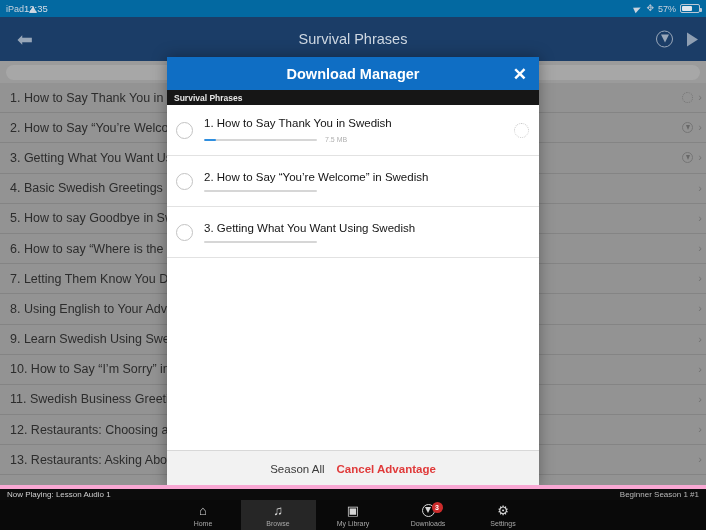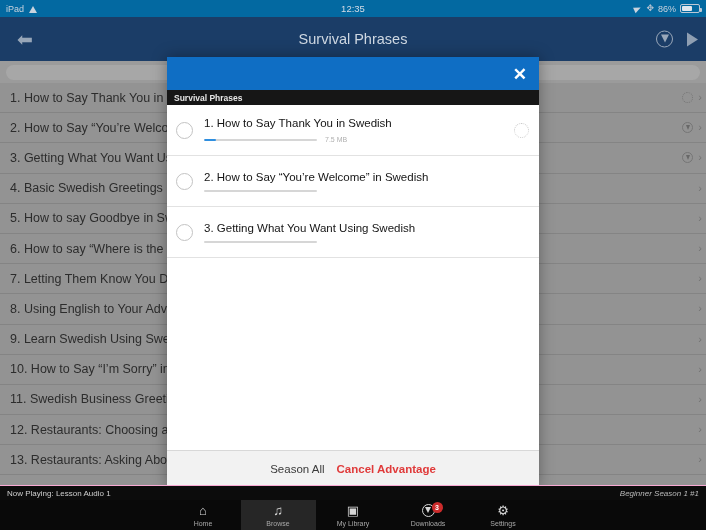--- a/index.html
+++ b/index.html
@@ -19,21 +19,21 @@
   
   .statusbar {
     position: absolute; top: 0; left: 0;
     width: 706px; height: 17px;
     background: #0369a1;
     color: #c9d3de;
     font-size: 9px;
     display: flex; align-items: center;
   }
   .sb-left { position: absolute; left: 6px; display: flex; align-items: center; gap: 4px; }
-  .sb-center { position: absolute; left: 0; right: 0; text-align: center; font-size: 9.5px; color: #d4dce6; }
+  .sb-center { position: absolute; left: 0; right: 0; font-size: 9.5px; color: #d4dce6; padding-left: 24px; }
   .sb-right { position: absolute; right: 6px; display: flex; align-items: center; gap: 4px; }
   .wifi-icon { display: inline-block; width: 10px; height: 8px; position: relative; }
   .wifi-icon::after {
     content: ""; position: absolute; left: 1px; bottom: 0;
     border-left: 4px solid transparent; border-right: 4px solid transparent;
     border-bottom: 7px solid #c9d3de;
   }
   .loc-icon { display:inline-block; width: 8px; height: 8px; position: relative; }
   .loc-icon::after {
     content: ""; position: absolute; left: 0; top: 1px;
@@ -180,25 +180,25 @@
     display: flex; align-items: center; justify-content: center; gap: 12px;
   }
   .foot-select { font-size: 11.5px; color: #3a3a3a; }
   .foot-cancel { font-size: 11.5px; color: #e03a3a; font-weight: bold; }
 
   
   .nowplaying {
     position: absolute; top: 485px; left: 0; width: 706px; height: 15px;
     background: #0c0c0c; color: #cfcfcf; font-size: 8px;
     display: flex; align-items: center; padding: 0 7px;
-    border-top: 1px solid #f9a8d4;
+    border-top: 4px solid #f9a8d4;
     gap: 33px;
   }
   .np-left { flex: 1; }
-  .np-right { color: #b9b9b9; font-style: italic; }
+  .np-right { color: #b9b9b9; }
 
   
   .tabbar {
     position: absolute; top: 500px; left: 0; width: 706px; height: 30px;
     background: #090909; display: flex; align-items: stretch;
     justify-content: center;
   }
   .tab {
     width: 75px; display:flex; flex-direction: column; align-items:center; justify-content:center;
     gap: 2px; position: relative;
@@ -226,21 +226,21 @@
 
   <div class="statusbar">
     <div class="sb-left">
       <span>iPad</span>
       <span class="wifi-icon"></span>
     </div>
     <div class="sb-center">12:35</div>
     <div class="sb-right">
       <span class="loc-icon"></span>
       <span class="bt-icon">✥</span>
-      <span>86%</span>
+      <span>57%</span>
       <span class="batt">
           <span class="batt-fill"></span>
         </span>
     </div>
   </div>
 
   <div class="navbar">
     <div class="nav-back">⬅</div>
     <div class="nav-title">Survival Phrases</div>
     <div class="nav-right">
@@ -339,20 +339,21 @@
         <div class="bg-row-title">14. Restaurants: Ordering Food</div>
         <div class="bg-row-icons">
           <span class="bg-chev">›</span>
         </div>
       </div>
     </div>
   <div class="dim"></div>
 
   <div class="modal">
     <div class="modal-header">
+      <div class="modal-title">Download Manager</div>
       <div class="modal-close">✕</div>
     </div>
     <div class="modal-subheader">Survival Phrases</div>
     <div class="modal-body">
         <div class="dl-row">
           <div class="radio"></div>
           <div class="dl-col">
             <div class="dl-title">1. How to Say Thank You in Swedish</div>
             <div class="dl-progress-wrap">
               <div class="dl-track">

